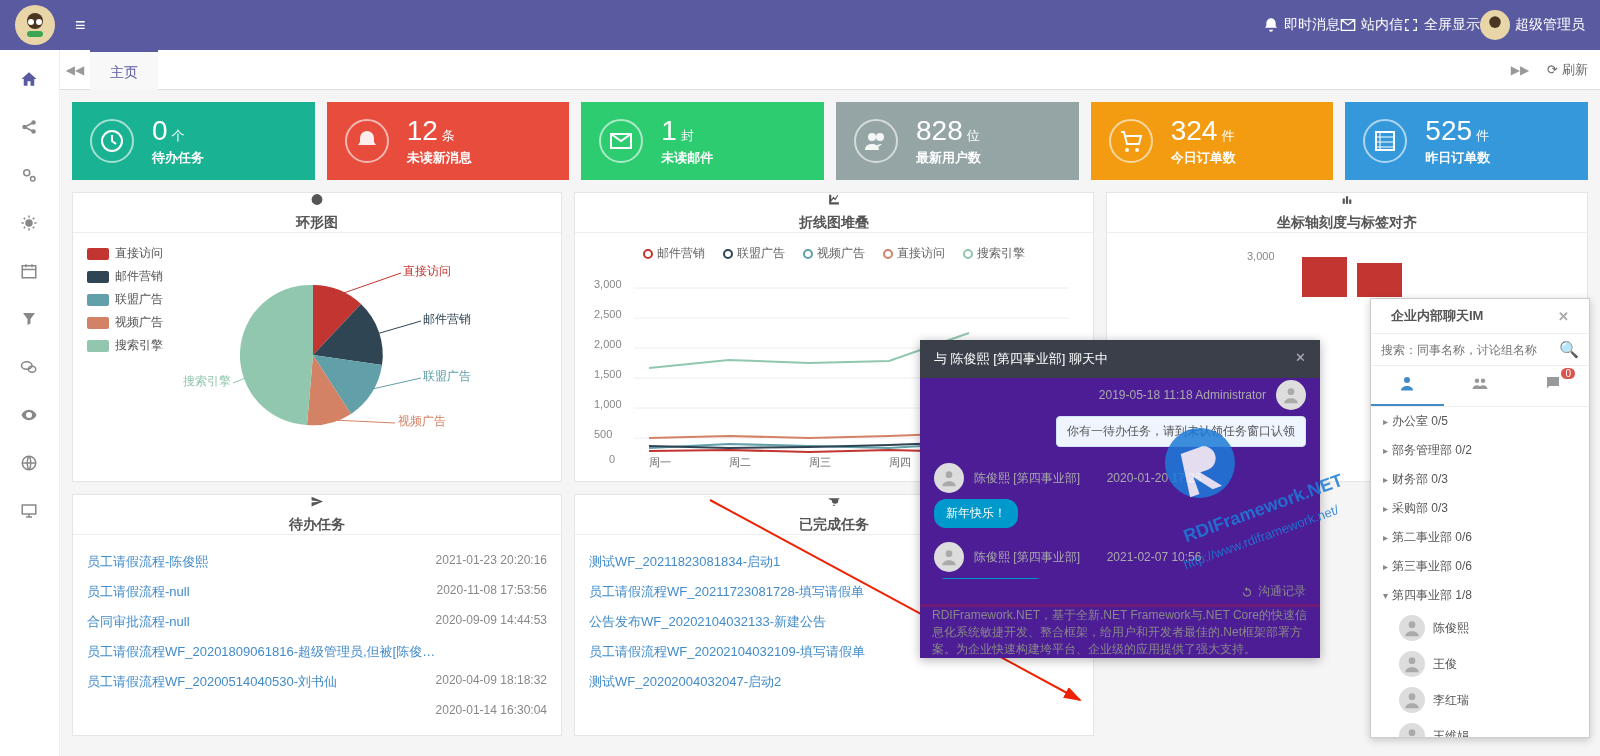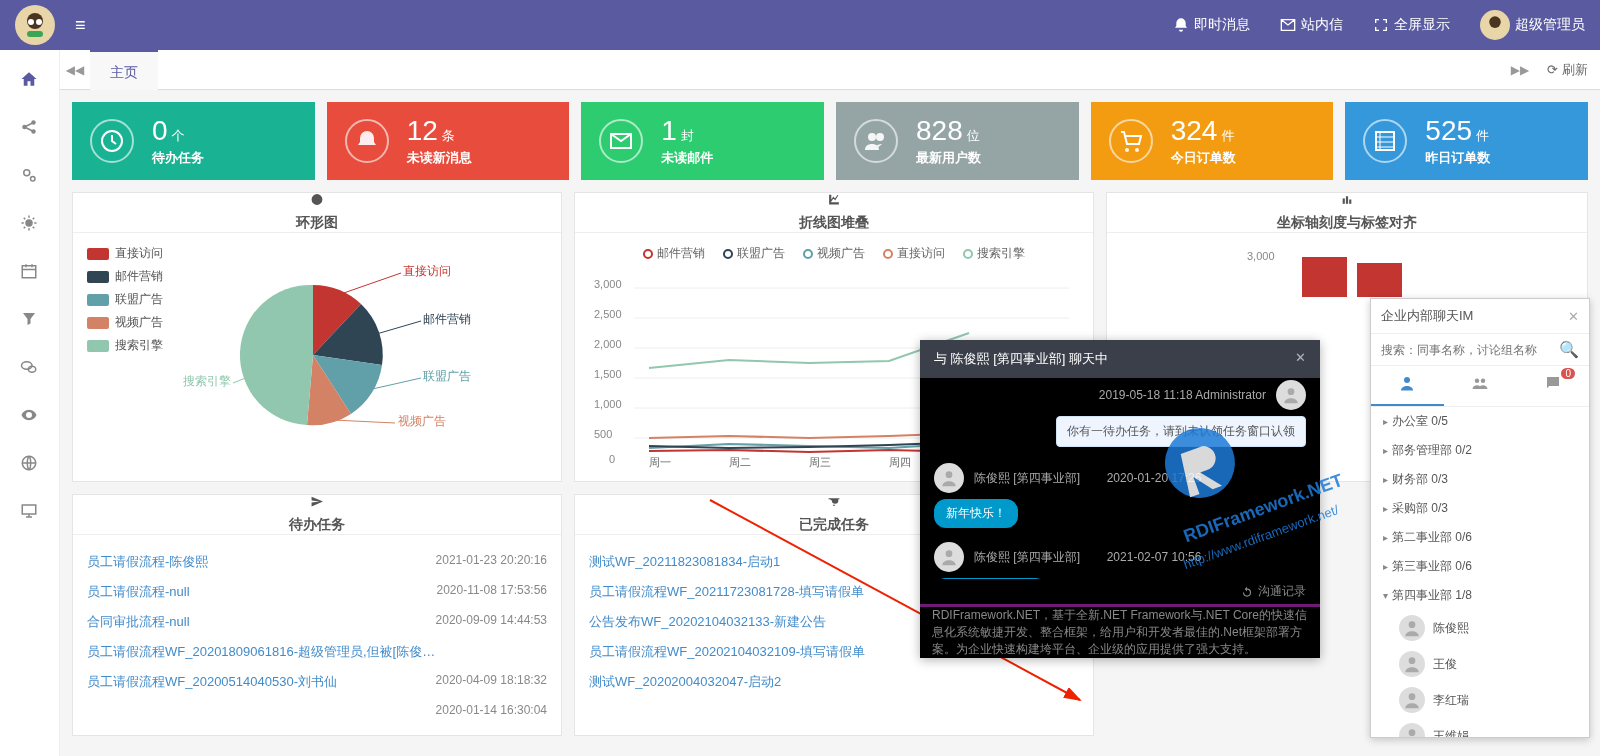--- a/index.html
+++ b/index.html
@@ -1,21 +1,21 @@
 <!DOCTYPE html>
 <html><head>
 <meta charset="utf-8">
 <style>
 * { margin:0; padding:0; box-sizing:border-box; font-family:"Microsoft YaHei",Arial,sans-serif; }
 body { background:#f5f5f5; width:1600px; height:756px; overflow:hidden; position:relative; }
 .topbar { height:50px; background:#5a5aa0; color:#fff; display:flex; align-items:center; padding:0 15px; position:relative; z-index:10; }
 .avatar-main { width:40px; height:40px; border-radius:50%; background:#e8d5a8; display:flex; align-items:center; justify-content:center; margin-right:20px; }
 .avatar-main svg{width:36px;height:36px;}
 .hamburger { cursor:pointer; font-size:18px; }
-.top-right { margin-left:auto; display:flex; gap:30px; align-items:center; font-size:14px; }
+.top-right { margin-left:auto; display:flex; align-items:center; font-size:14px; }
 .top-item { display:flex; align-items:center; gap:5px; cursor:pointer; }
 .top-item svg{width:16px;height:16px;fill:#fff;}
 .avatar-sm { width:30px; height:30px; border-radius:50%; background:#e8d5a8; display:flex;align-items:center;justify-content:center;}
 .avatar-sm svg{width:26px;height:26px;}
 .sidebar { position:absolute; left:0; top:50px; width:60px; height:706px; background:#fff; border-right:1px solid #eee; display:flex; flex-direction:column; align-items:center; gap:28px; padding-top:20px; }
 .sidebar-icon { width:20px; height:20px; color:#888; cursor:pointer; }
 .sidebar-icon.active { color:#5a5aa0; }
 .sidebar-icon svg{width:18px;height:18px;fill:currentColor;}
 .main { position:absolute; left:60px; top:50px; right:0; bottom:0; }
 .tabbar { height:40px; background:#fff; border-bottom:1px solid #ddd; display:flex; align-items:center; }
@@ -41,36 +41,36 @@
 .lg-item{display:flex;align-items:center;gap:6px;}
 .lg-sw{width:22px;height:12px;border-radius:2px;}
 .line-legend{display:flex;gap:18px;font-size:12px;color:#666;justify-content:center;margin-bottom:6px;}
 .ll-item{display:flex;align-items:center;gap:4px;}
 .ll-dot{width:10px;height:10px;border:2px solid;border-radius:50%;background:#fff;}
 .task-row { display:flex; gap:12px; }
 .task-list .item { display:flex; justify-content:space-between; padding:6px 0; font-size:13px; }
 .task-list .item a { color:#428bca; text-decoration:none; max-width:360px; overflow:hidden; text-overflow:ellipsis; white-space:nowrap;}
 .task-list .item .time { color:#888; font-size:12px; }
 
-.chat-window { position:absolute; left:920px; top:340px; width:400px; height:318px; background:#000000; box-shadow:0 2px 10px rgba(0,0,0,0.3); z-index:50; display:flex; flex-direction:column;}
+.chat-window { position:absolute; left:920px; top:340px; width:400px; height:318px; background:#4c1d95; box-shadow:0 2px 10px rgba(0,0,0,0.3); z-index:50; display:flex; flex-direction:column;}
 .chat-hd { background:#3a3f4a; color:#fff; padding:10px 14px; font-size:13px; display:flex; justify-content:space-between;}
 .chat-close{cursor:pointer;opacity:0.6;}
 .chat-bd { flex:1; overflow:hidden; padding:2px 14px; font-size:12px; color:#666; }
 .msg-meta { text-align:right; color:#aaa; font-size:12px; margin-bottom:6px; display:flex;align-items:center;justify-content:flex-end;gap:10px;}
 .msg-bubble-r { background:#eef5ff; border:1px solid #d0e3f8; padding:6px 10px; border-radius:4px; margin-left:auto; display:inline-block; float:right; clear:both; margin-bottom:10px; color:#555;}
 .msg-meta-l { display:flex;align-items:center;gap:10px; color:#aaa; font-size:12px; margin:6px 0; clear:both;}
 .msg-bubble-l { background:#09c; color:#fff; padding:6px 12px; border-radius:12px; display:inline-block; margin-bottom:8px; }
 .chat-ft { border-top:3px solid #701a75; padding:0 12px; font-size:12px; color:#888; }
 .chat-rec { text-align:right; color:#888; font-size:12px; padding:4px 14px; display:flex;justify-content:flex-end;align-items:center;gap:4px;}
 .chat-rec svg{width:14px;height:14px;fill:#888;}
 .avatar-gray{width:30px;height:30px;border-radius:50%;background:#ddd;display:flex;align-items:center;justify-content:center;flex-shrink:0;}
 .avatar-gray svg{width:20px;height:20px;fill:#aaa;}
 
 .im-dock { position:absolute; right:10px; top:298px; width:220px; height:440px; background:#fff; border:1px solid #ccc; box-shadow:0 2px 8px rgba(0,0,0,0.2); z-index:40; display:flex;flex-direction:column;}
-.im-hd { padding:8px 10px; font-size:13px; color:#555; display:flex;justify-content:space-between;align-items:center;border-bottom:1px solid #eee;}
+.im-hd { padding:8px 20px; font-size:13px; color:#555; display:flex;justify-content:space-between;align-items:center;border-bottom:1px solid #eee;font-weight:bold;}
 .im-search { padding:6px 10px; border-bottom:1px solid #eee; display:flex;align-items:center;}
 .im-search input { border:none; outline:none; font-size:12px; width:100%; color:#999;}
 .im-tabs { display:flex; border-bottom:1px solid #eee; }
 .im-tab { flex:1; text-align:center; padding:8px 0; cursor:pointer; position:relative; color:#999;}
 .im-tab.active { color:#428bca; border-bottom:2px solid #428bca; }
 .im-tab svg{width:18px;height:18px;fill:currentColor;}
 .im-badge{position:absolute;top:2px;right:14px;background:#d9534f;color:#fff;border-radius:8px;font-size:10px;padding:0 4px;}
 .im-list { flex:1; overflow-y:auto; font-size:12px; color:#555; }
 .im-dept { padding:6px 12px; cursor:pointer; display:flex;align-items:center;gap:4px;}
 .im-dept::before{content:"▸";font-size:10px;color:#888;}

